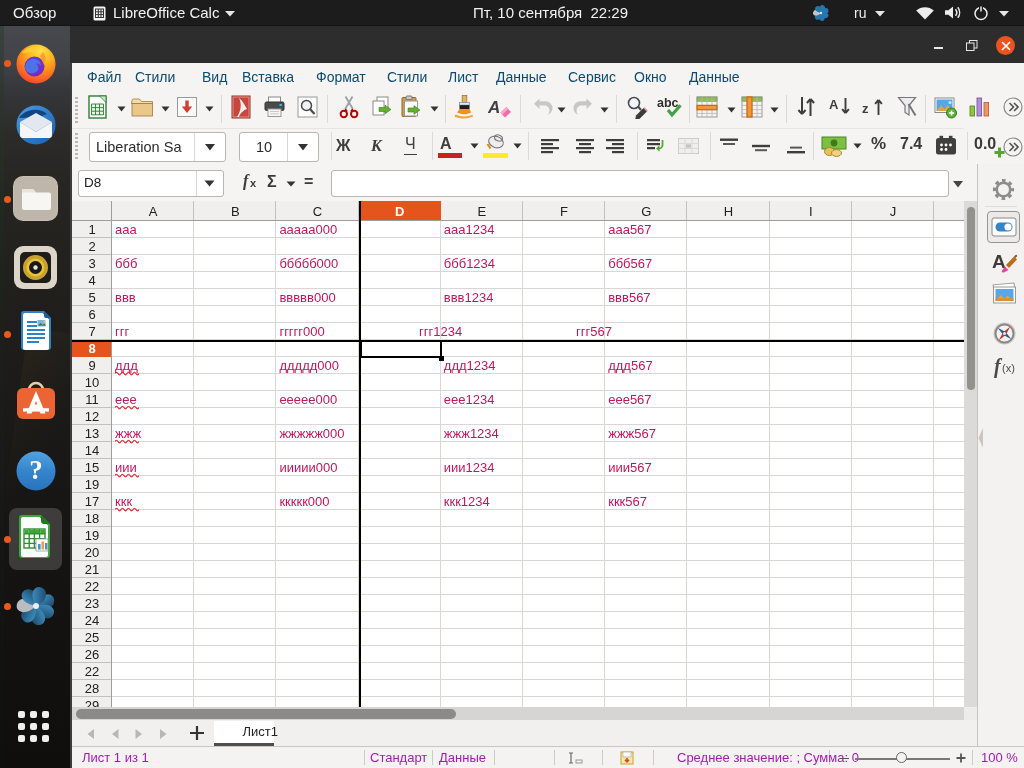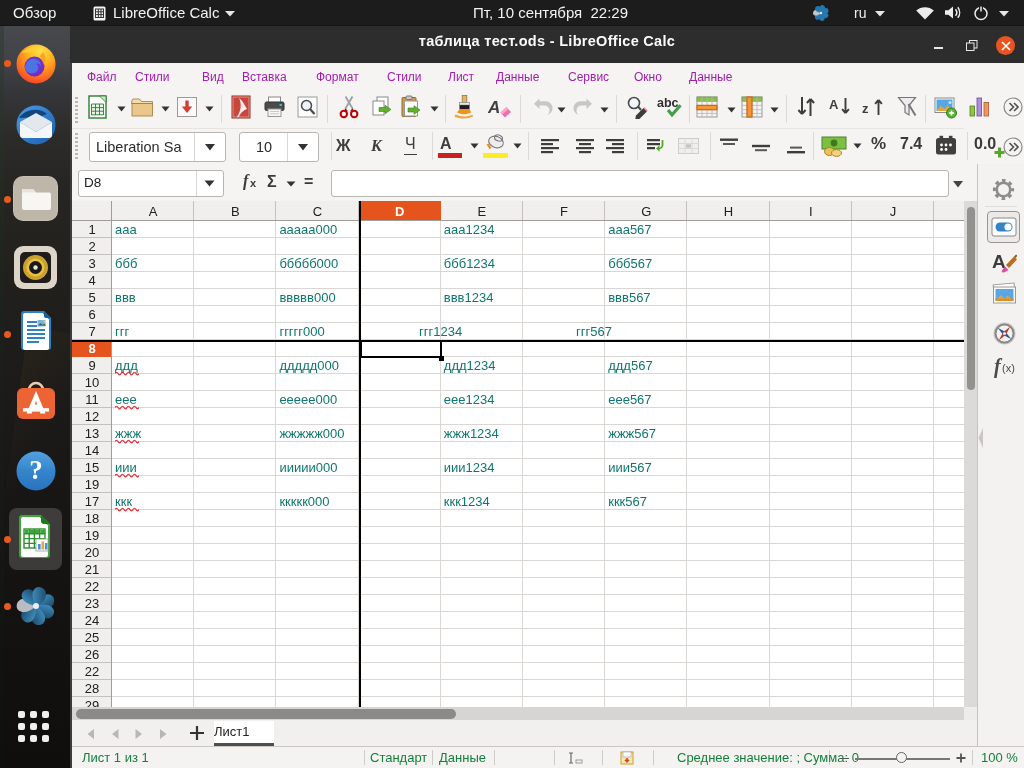--- a/index.html
+++ b/index.html
@@ -1,22 +1,22 @@
 <!DOCTYPE html>
 <html><head><meta charset="utf-8"><style>
 html,body{margin:0;padding:0}
 #s{position:relative;width:1024px;height:768px;overflow:hidden;background:#f5f4f2;
    font-family:"Liberation Sans",sans-serif;-webkit-font-smoothing:antialiased}
 .ab{position:absolute}
 .tbsep{position:absolute;width:1px;background:#dadad8}
-.mi{position:absolute;top:0;height:28px;line-height:29px;font-size:12px;color:#a21caf}
+.mi{position:absolute;top:0;height:28px;line-height:29px;font-size:14px;color:#0c4a6e}
 .hl{position:absolute;top:201px;height:20px;line-height:21px;font-size:13px;color:#202020;text-align:center}
 .rn{position:absolute;left:0;width:40px;height:17px;line-height:18px;font-size:13px;color:#202020;text-align:center}
-.ct{position:absolute;height:17px;line-height:18px;font-size:13px;color:#0f766e;white-space:nowrap}
-.st{position:absolute;top:0;height:21px;line-height:22px;font-size:13px;color:#15803d;white-space:nowrap}
+.ct{position:absolute;height:17px;line-height:18px;font-size:13px;color:#be185d;white-space:nowrap}
+.st{position:absolute;top:0;height:21px;line-height:22px;font-size:13px;color:#a21caf;white-space:nowrap}
 .ssep{position:absolute;top:3px;height:15px;width:1px;background:#cecbc8}
 </style></head><body>
 <div id="s">
 <div class="ab" style="left:0px;top:0px;width:1024px;height:25px;background:#1c1c1c"></div>
 <div class="ab" style="left:13px;top:3px;font-size:15px;color:#f2f2f2;line-height:20px">Обзор</div>
 <svg class="ab" style="left:93px;top:6px" width="13" height="15" viewBox="0 0 13 15">
       <rect x="0.5" y="0.5" width="12" height="14" rx="1.5" fill="#f5f5f5"></rect>
       <rect x="2.5" y="3" width="8" height="8.5" fill="none" stroke="#333" stroke-width="1"></rect>
       <path d="M2.5 5.8h8M2.5 8.6h8M5.3 3v8.5M8 3v8.5" stroke="#333" stroke-width="1"></path>
     </svg>
@@ -180,21 +180,20 @@
         <rect x="34" y="24" width="7" height="7" rx="2" fill="#efefef"></rect>
       </g>
     </svg>
 <div class="ab" style="left:3.6px;top:59.6px;width:7px;height:7px;border-radius:50%;background:#e85a1f"></div>
 <div class="ab" style="left:3.6px;top:195.6px;width:7px;height:7px;border-radius:50%;background:#e85a1f"></div>
 <div class="ab" style="left:3.6px;top:330.6px;width:7px;height:7px;border-radius:50%;background:#e85a1f"></div>
 <div class="ab" style="left:3.6px;top:535.6px;width:7px;height:7px;border-radius:50%;background:#e85a1f"></div>
 <div class="ab" style="left:3.6px;top:602.6px;width:7px;height:7px;border-radius:50%;background:#e85a1f"></div>
 <div class="ab" style="left:70px;top:25px;width:954px;height:38px;background:#2d2d2d"></div>
 <div class="ab" style="left:0px;top:24.5px;width:1024px;height:1px;background:#141414"></div>
-<div class="ab" style="left:0px;top:33px;left:70px;width:954px;text-align:center;font-size:14.5px;font-weight:bold;color:#fbfbfb;letter-spacing:.3px">таблица тест.ods - LibreOffice Calc</div>
 <div class="ab" style="left:934px;top:47px;width:9px;height:1.8px;background:#e8e8e8"></div>
 <svg class="ab" style="left:966px;top:40px" width="12" height="11" viewBox="0 0 12 11">
       <rect x="3.5" y="0.5" width="7.5" height="7.5" fill="none" stroke="#e8e8e8"></rect>
       <rect x="0.5" y="3" width="7.5" height="7.5" fill="#2d2d2d" stroke="#e8e8e8"></rect>
     </svg>
 <div class="ab" style="left:996px;top:36px;width:19px;height:19px;border-radius:50%;background:#e95420"></div>
 <svg class="ab" style="left:1000.5px;top:40.5px" width="10" height="10" viewBox="0 0 10 10">
       <path d="M1 1 9 9M9 1 1 9" stroke="#fff" stroke-width="1.7"></path>
     </svg>
 <div class="ab" style="left:72px;top:63px;width:952px;height:29px;background:#f5f4f2"></div>
@@ -652,21 +651,21 @@
       <path d="M1.5 1 8 6l-6.5 5z" fill="#b9b7b5"></path>
     </svg>
 <svg class="ab" style="left:159px;top:728px" width="11" height="12" viewBox="0 0 11 12">
       <path d="M9.5 1v10M1 1l6.5 5L1 11z" fill="#b9b7b5"></path>
     </svg>
 <svg class="ab" style="left:189px;top:725px" width="16" height="16" viewBox="0 0 16 16">
       <path d="M8 1v14M1 8h14" stroke="#333" stroke-width="2.2"></path>
     </svg>
 <div class="ab" style="left:214px;top:721px;width:60px;height:23px;background:#fff"></div>
 <div class="ab" style="left:214px;top:743px;width:60px;height:3px;background:#4f4e4c"></div>
-<div class="ab" style="left:214px;top:724px;width:64px;text-align:left;font-size:13px;color:#222">Лист1</div>
+<div class="ab" style="left:214px;top:724px;width:64px;text-align:right;font-size:13px;color:#222">Лист1</div>
 <div class="ab" style="left:72px;top:746px;width:952px;height:22px;background:#f4f3f1;border-top:1px solid #c9c6c3;box-sizing:border-box"></div>
 <div class="st" style="left:82px;top:747px">Лист 1 из 1</div>
 <div class="ssep" style="left:364px;top:750px"></div>
 <div class="ssep" style="left:432px;top:750px"></div>
 <div class="ssep" style="left:494px;top:750px"></div>
 <div class="ssep" style="left:554px;top:750px"></div>
 <div class="ssep" style="left:602px;top:750px"></div>
 <div class="ssep" style="left:653px;top:750px"></div>
 <div class="ssep" style="left:829px;top:750px"></div>
 <div class="ssep" style="left:972px;top:750px"></div>

